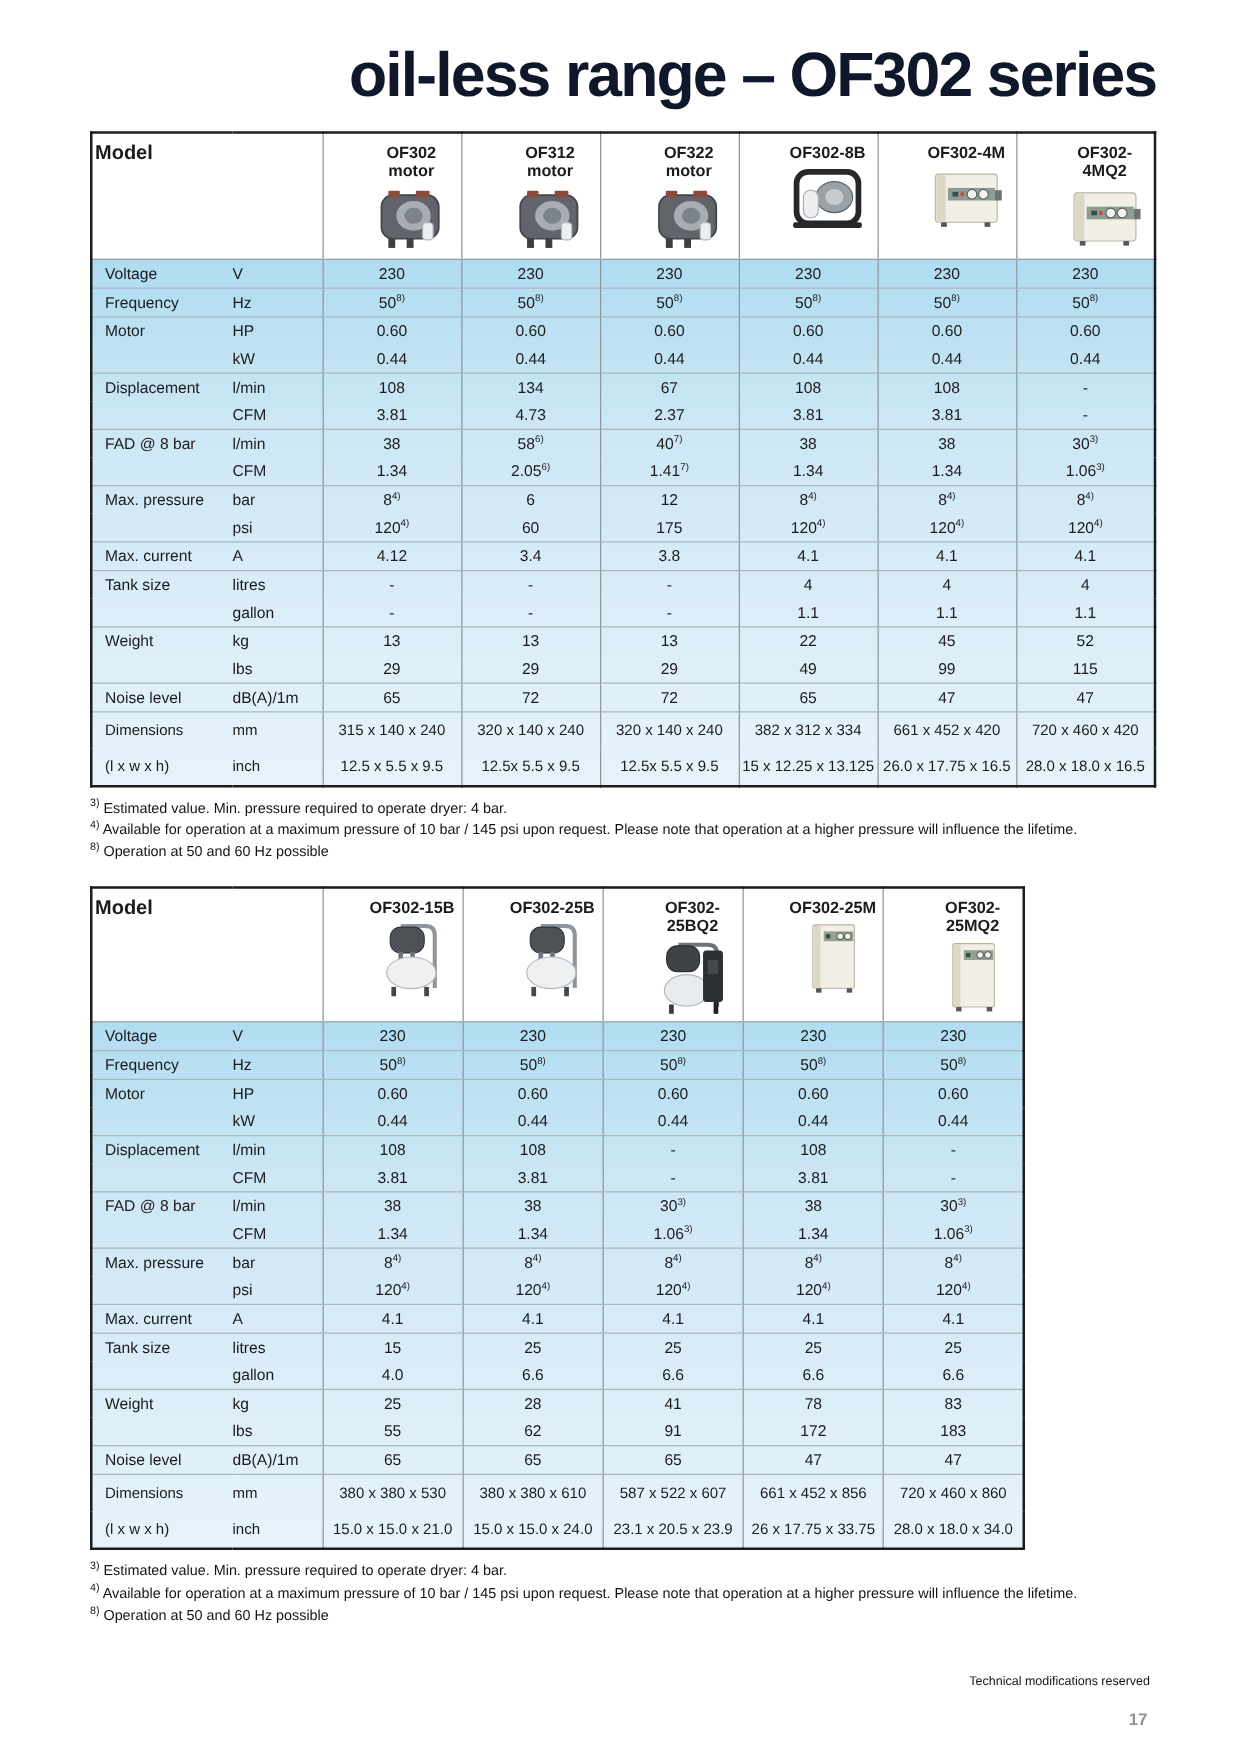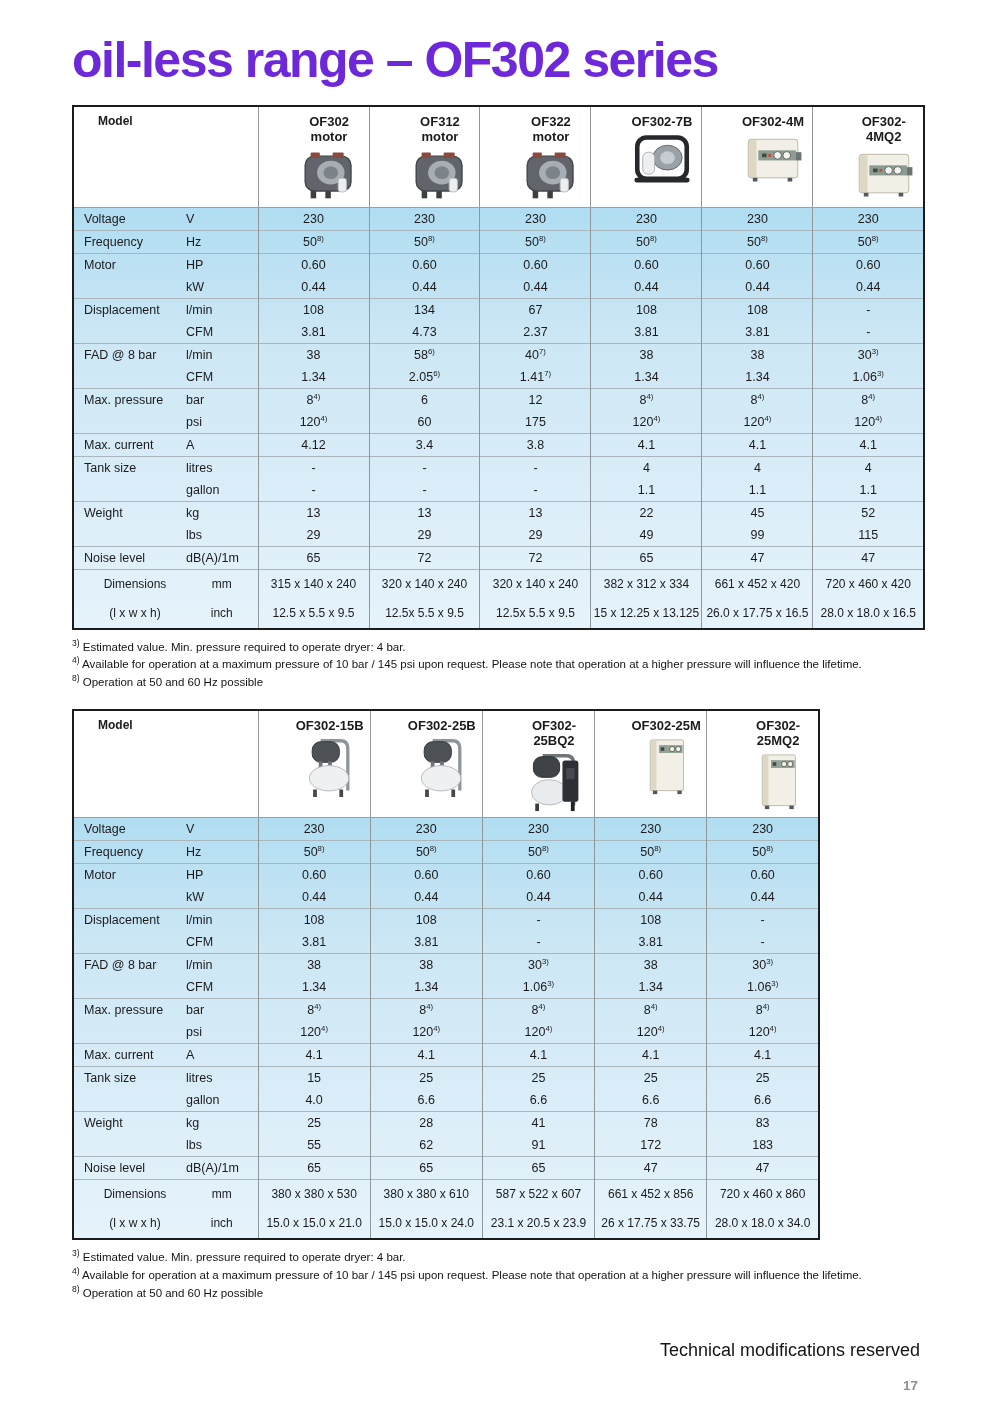--- a/index.html
+++ b/index.html
@@ -3,49 +3,49 @@
 <meta charset="utf-8">
 <style>
   html,body { margin:0; padding:0; background:#ffffff; }
   .page {
     width: 992px; height: 1403px; background:#fff; position: relative;
     font-family: "Liberation Sans", sans-serif; color:#1b1b1d;
     box-sizing: border-box; padding: 26px 0 0 72px; overflow: hidden;
   }
   h1.title {
     width: 853px; margin: 8px 0 18px 0;
-    text-align: left; font-size: 50px; font-weight: 700;
-    color: #6d28d9; letter-spacing: -1.5px; line-height: 1.05;
+    text-align: right; font-size: 50px; font-weight: 700;
+    color: #0f172a; letter-spacing: -1.5px; line-height: 1.05;
   }
   table.spec {
     border-collapse: collapse; table-layout: fixed;
     border: 2px solid #1c1c1e;
     background: linear-gradient(180deg,#ffffff 0px,#ffffff 94px,#aedcf1 94px,#cde7f5 45%,#e6f3fb 100%);
   }
   #table1 { width: 853px; }
   #table2 { width: 748px; }
   tr.head td {
     background:#fff; vertical-align: top; height: 92px;
     border-bottom: 1px solid #98a2a6; padding-top: 7px;
   }
-  td.model { font-weight: 700; font-size: 12px; padding-left: 24px; text-align: left; }
+  td.model { font-weight: 700; font-size: 16px; padding-left: 2px; text-align: left; }
   td.colhead { text-align: center; font-weight: 700; font-size: 13px; padding-left: 32px; }
   .prodwrap { display:block; text-align:center; margin-top: 3px; }
   tbody td { font-size: 12.5px; height: 22px; padding: 0; vertical-align: middle; }
   td.lab { text-align: left; padding-left: 10px; white-space: nowrap; margin-left: 40px; }
   td.unit { text-align: left; white-space: nowrap; }
   td.val { text-align: center; white-space: nowrap; }
   tr.start td { border-top: 1px solid #a9b6bd; }
   td.vline { border-left: 1px solid #8f979b; }
-  tr.tall td { height: 29px; font-size: 12px; text-align: center; }
+  tr.tall td { height: 29px; font-size: 12px; }
   sup { font-size: 0.62em; vertical-align: super; line-height: 0; }
   .footnotes { width: 856px; margin: 9px 0 0 0; font-size: 11.5px; line-height: 1.55; color:#141416; }
   .footnotes.first { margin-bottom: 17px; }
   .fn sup { font-size: 8.5px; }
-  .tech-note { width: 848px; text-align: right; font-size: 18px; margin-top: 38px; color:#141416; }
+  .tech-note { width: 848px; text-align: right; font-size: 10px; margin-top: 38px; color:#141416; }
   .pageno { width: 846px; text-align: right; font-size: 13.5px; font-weight: 700; color:#8d9398; margin-top: 17px; }
 </style>
 </head>
 <body>
 
 <div class="page">
   <h1 class="title">oil-less range – OF302 series</h1>
 
   <section>
     <table id="table1" class="spec">
@@ -95,21 +95,21 @@
                   <rect x="32" y="47" width="6" height="9" fill="#3c3f42"></rect>
                   <rect x="10" y="10" width="50" height="38" rx="10" fill="#61656b" stroke="#41454a" stroke-width="1.5"></rect>
                   <rect x="16" y="6" width="10" height="6" rx="1" fill="#8a4a3e"></rect>
                   <rect x="40" y="6" width="12" height="6" rx="1" fill="#8a4a3e"></rect>
                   <ellipse cx="38" cy="28" rx="15" ry="13" fill="#a7adb2"></ellipse>
                   <ellipse cx="38" cy="28" rx="8" ry="7" fill="#7d838a"></ellipse>
                   <rect x="46" y="34" width="9" height="15" rx="3" fill="#eceff1" stroke="#b5babe"></rect>
                 </svg></span>
             </td>
             <td class="colhead vline">
-              <div>OF302-7B</div>
+              <div>OF302-8B</div>
               <span class="prodwrap"><svg viewBox="0 0 72 60" width="68" height="55">
                   <rect x="9" y="6" width="54" height="45" rx="10" fill="none" stroke="#26282b" stroke-width="5"></rect>
                   <rect x="6" y="50" width="60" height="5" rx="2" fill="#26282b"></rect>
                   <ellipse cx="42" cy="28" rx="16" ry="13.5" fill="#9aa1a7" stroke="#5c6167"></ellipse>
                   <ellipse cx="42" cy="28" rx="8" ry="7" fill="#c7ccd0"></ellipse>
                   <rect x="15" y="22" width="13" height="24" rx="6" fill="#edeff0" stroke="#a9adb0"></rect>
                 </svg></span>
             </td>
             <td class="colhead vline">
               <div>OF302-4M</div>

